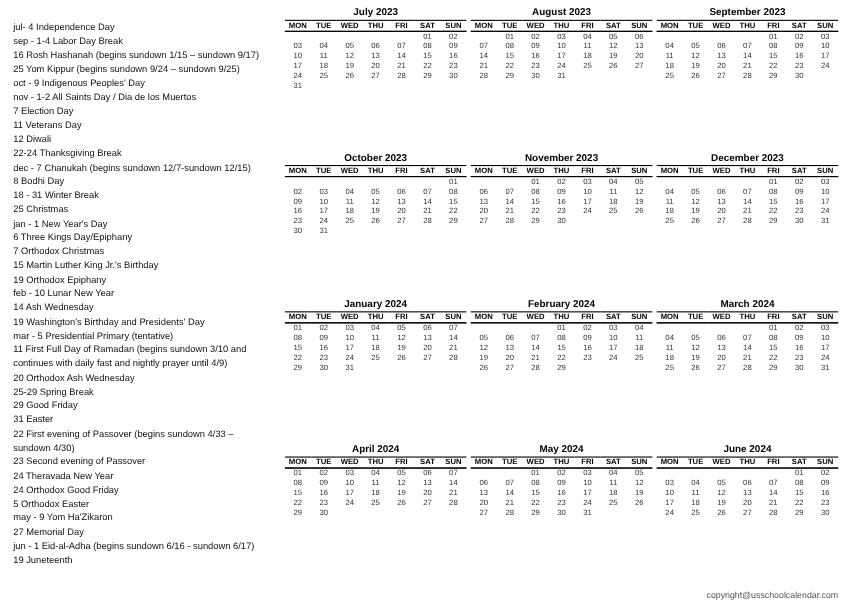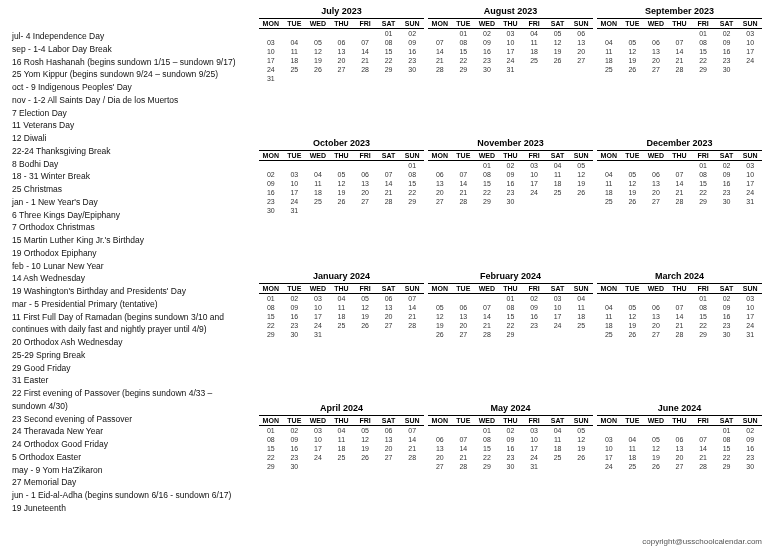--- a/index.html
+++ b/index.html
@@ -10,21 +10,20 @@
       font-family: Arial, sans-serif;
       display: flex;
       overflow: hidden;
     }
     .left-panel {
       width: 255px;
       min-width: 255px;
       padding: 10px 10px 8px 12px;
       display: flex;
       flex-direction: column;
-      margin-top: 12px;
     }
     .title {
       font-size: 28px;
       font-weight: 900;
       line-height: 1.15;
       color: #000;
       margin-bottom: 8px;
     }
     .holidays-list {
       font-size: 8.5px;
@@ -93,20 +92,21 @@
       <p>jul- 4 Independence Day</p>
       <p>sep - 1-4 Labor Day Break</p>
       <p>16 Rosh Hashanah (begins sundown 1/15 – sundown 9/17)</p>
       <p>25 Yom Kippur (begins sundown 9/24 – sundown 9/25)</p>
       <p>oct - 9 Indigenous Peoples' Day</p>
       <p>nov - 1-2 All Saints Day / Dia de los Muertos</p>
       <p>7 Election Day</p>
       <p>11 Veterans Day</p>
       <p>12 Diwali</p>
       <p>22-24 Thanksgiving Break</p>
+      <p>dec - 7 Chanukah (begins sundown 12/7-sundown 12/15)</p>
       <p>8 Bodhi Day</p>
       <p>18 - 31 Winter Break</p>
       <p>25 Christmas</p>
       <p>jan - 1 New Year's Day</p>
       <p>6 Three Kings Day/Epiphany</p>
       <p>7 Orthodox Christmas</p>
       <p>15 Martin Luther King Jr.'s Birthday</p>
       <p>19 Orthodox Epiphany</p>
       <p>feb - 10 Lunar New Year</p>
       <p>14 Ash Wednesday</p>

